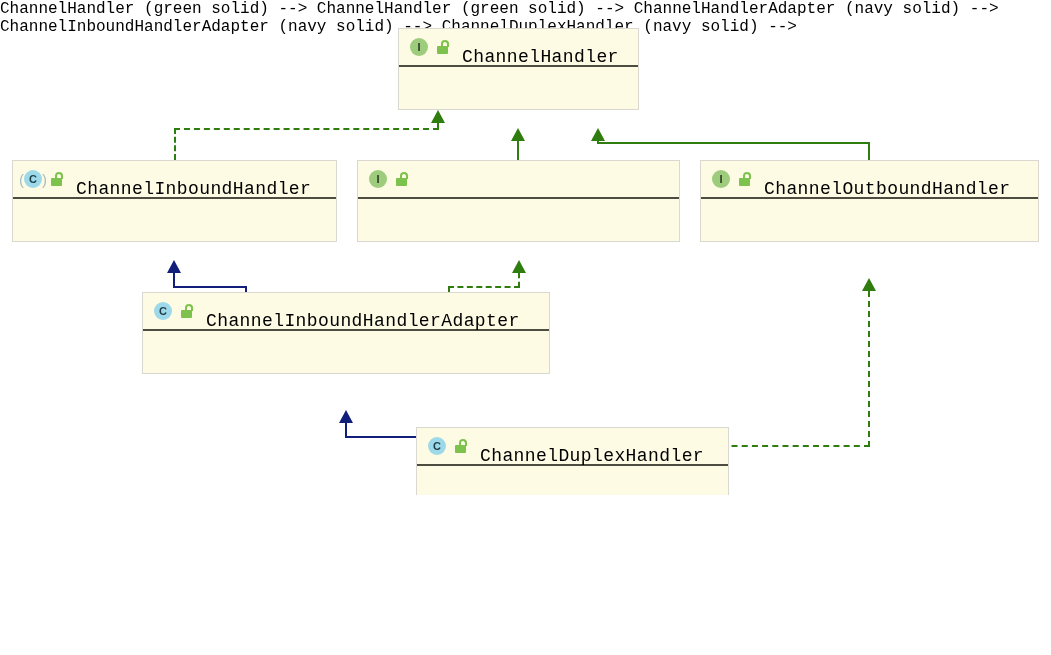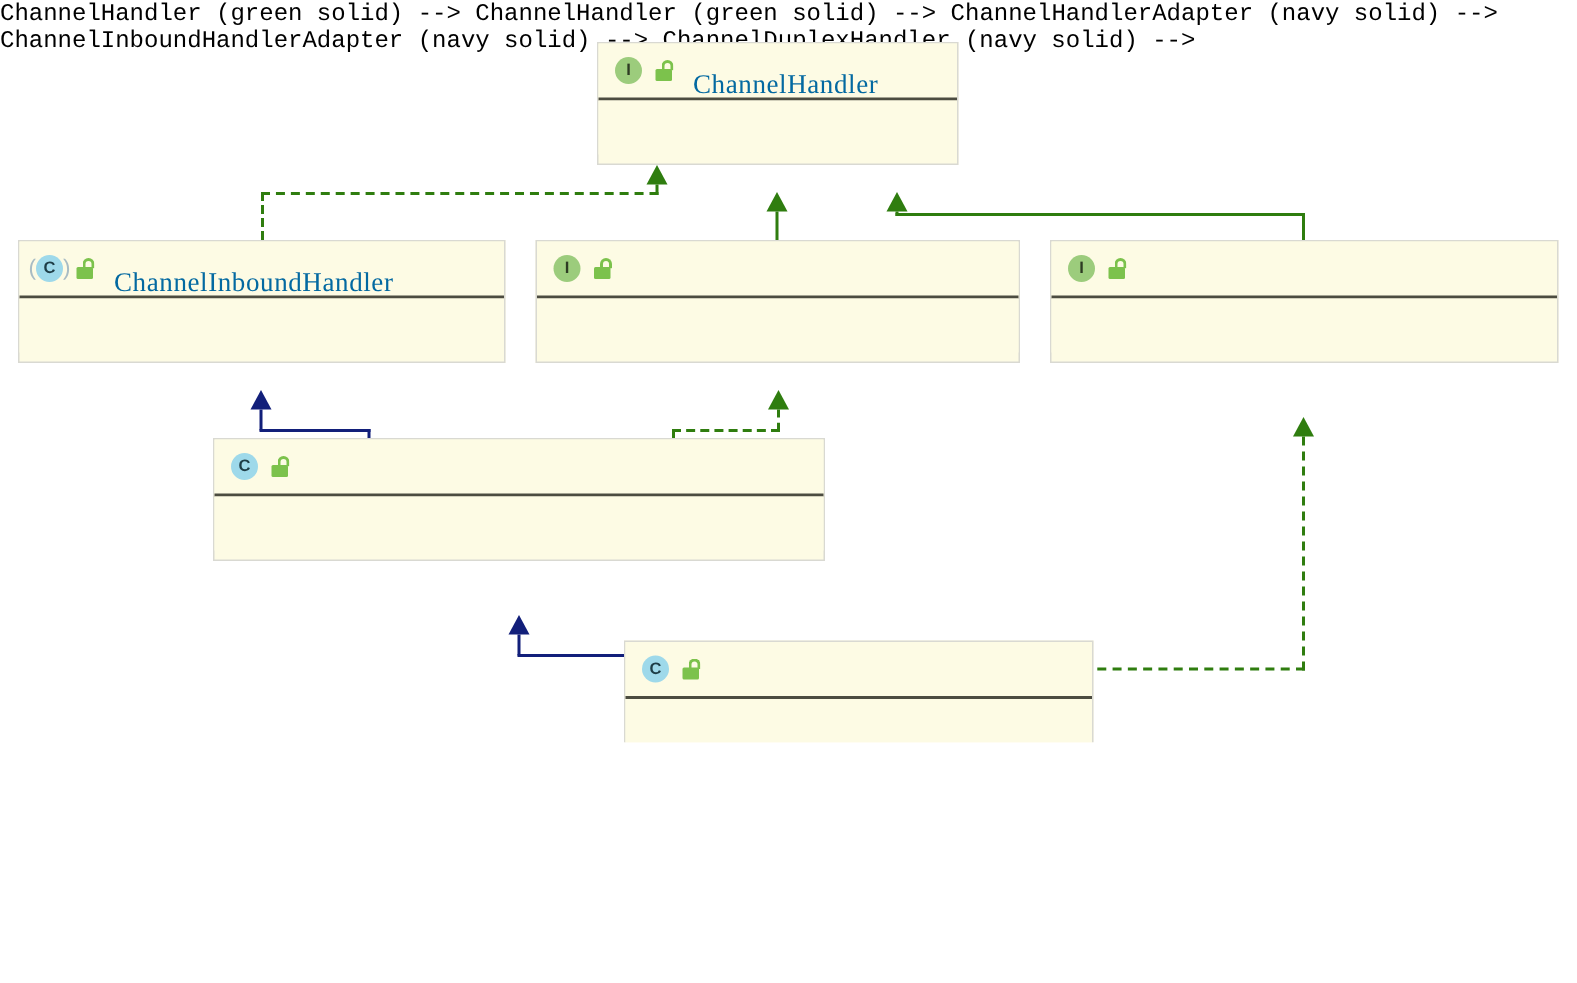--- a/index.html
+++ b/index.html
@@ -38,24 +38,24 @@
   }
   .uml-box.highlight .uml-header {
     background: #d7d3a2;
   }
   .uml-body {
     box-sizing: border-box;
     height: 36px;
     background: #fdfbe4;
   }
   .uml-title {
-    font-family: Liberation Serif, serif;
+    font-family: Liberation Mono, monospace;
     font-size: 18px;
     letter-spacing: 0.4px;
-    color: #0369a1;
+    color: #000000;
     white-space: nowrap;
     margin-left: 12px;
     margin-top: 19px;
   }
 
   
   .kind-icon {
     position: relative;
     display: inline-flex;
     align-items: center;
@@ -287,48 +287,51 @@
   
   <div class="uml-box" style="left:700px; top:160px; width:339px; height:82px;">
     <div class="uml-header">
       <span class="kind-icon kind-interface">
         <span class="disc">I</span>
       </span>
       <span class="lock-icon">
         <span class="shackle"></span>
           <span class="body"></span>
       </span>
+      <span class="uml-title">ChannelOutboundHandler</span>
     </div>
     <div class="uml-body"></div>
   </div>
 
   
   <div class="uml-box" style="left:142px; top:292px; width:408px; height:82px;">
     <div class="uml-header">
       <span class="kind-icon kind-class">
         <span class="disc">C</span>
       </span>
       <span class="lock-icon">
         <span class="shackle"></span>
           <span class="body"></span>
       </span>
+      <span class="uml-title">ChannelInboundHandlerAdapter</span>
     </div>
     <div class="uml-body"></div>
   </div>
 
   
   <div class="uml-box" style="left:416px; top:427px; width:313px; height:82px;">
     <div class="uml-header">
       <span class="kind-icon kind-class">
         <span class="disc">C</span>
       </span>
       <span class="lock-icon">
         <span class="shackle"></span>
           <span class="body"></span>
       </span>
+      <span class="uml-title">ChannelDuplexHandler</span>
     </div>
     <div class="uml-body"></div>
   </div>
 
   
   <div class="uml-box highlight" style="left:427px; top:557px; width:290px; height:82px;">
     <div class="uml-header">
       <span class="kind-icon kind-class">
         <span class="disc">C</span>
       </span>

